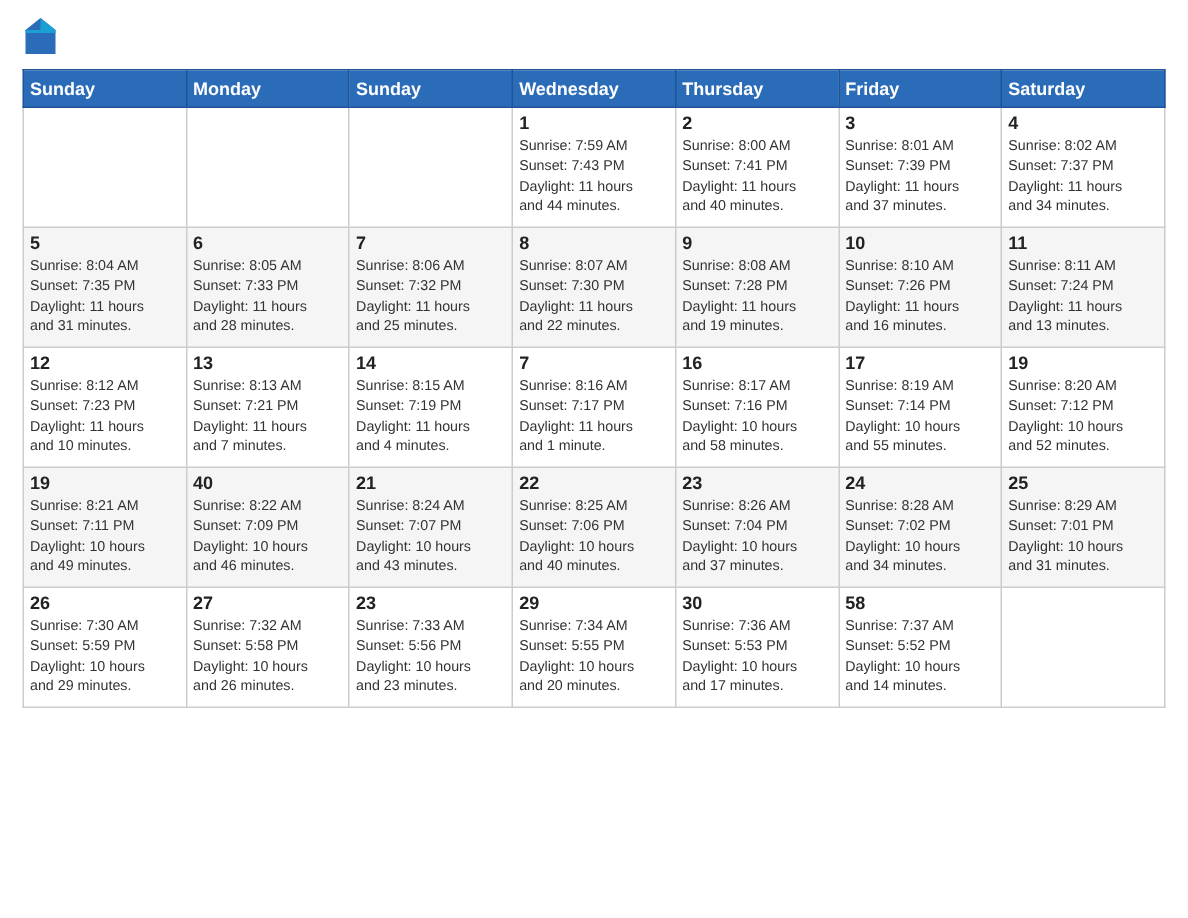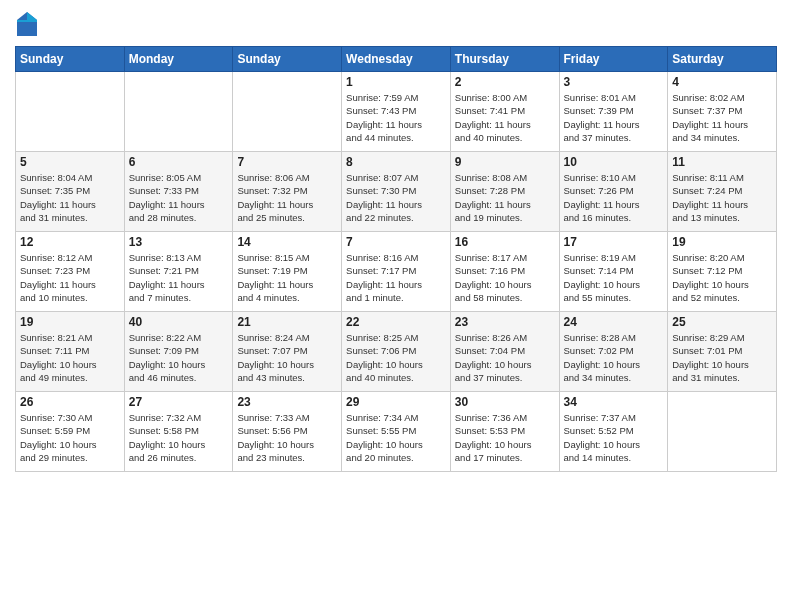--- a/index.html
+++ b/index.html
@@ -260,20 +260,20 @@
           </td>
           <td>
             <span class="day-number">29</span>
             <div class="day-info">Sunrise: 7:34 AM<br>Sunset: 5:55 PM<br>Daylight: 10 hours<br>and 20 minutes.</div>
           </td>
           <td>
             <span class="day-number">30</span>
             <div class="day-info">Sunrise: 7:36 AM<br>Sunset: 5:53 PM<br>Daylight: 10 hours<br>and 17 minutes.</div>
           </td>
           <td>
-            <span class="day-number">34</span>
+            <span class="day-number">58</span>
             <div class="day-info">Sunrise: 7:37 AM<br>Sunset: 5:52 PM<br>Daylight: 10 hours<br>and 14 minutes.</div>
           </td>
           <td class="empty"></td>
         </tr>
       </tbody>
   </table>
 </div>
 
 </body></html>

